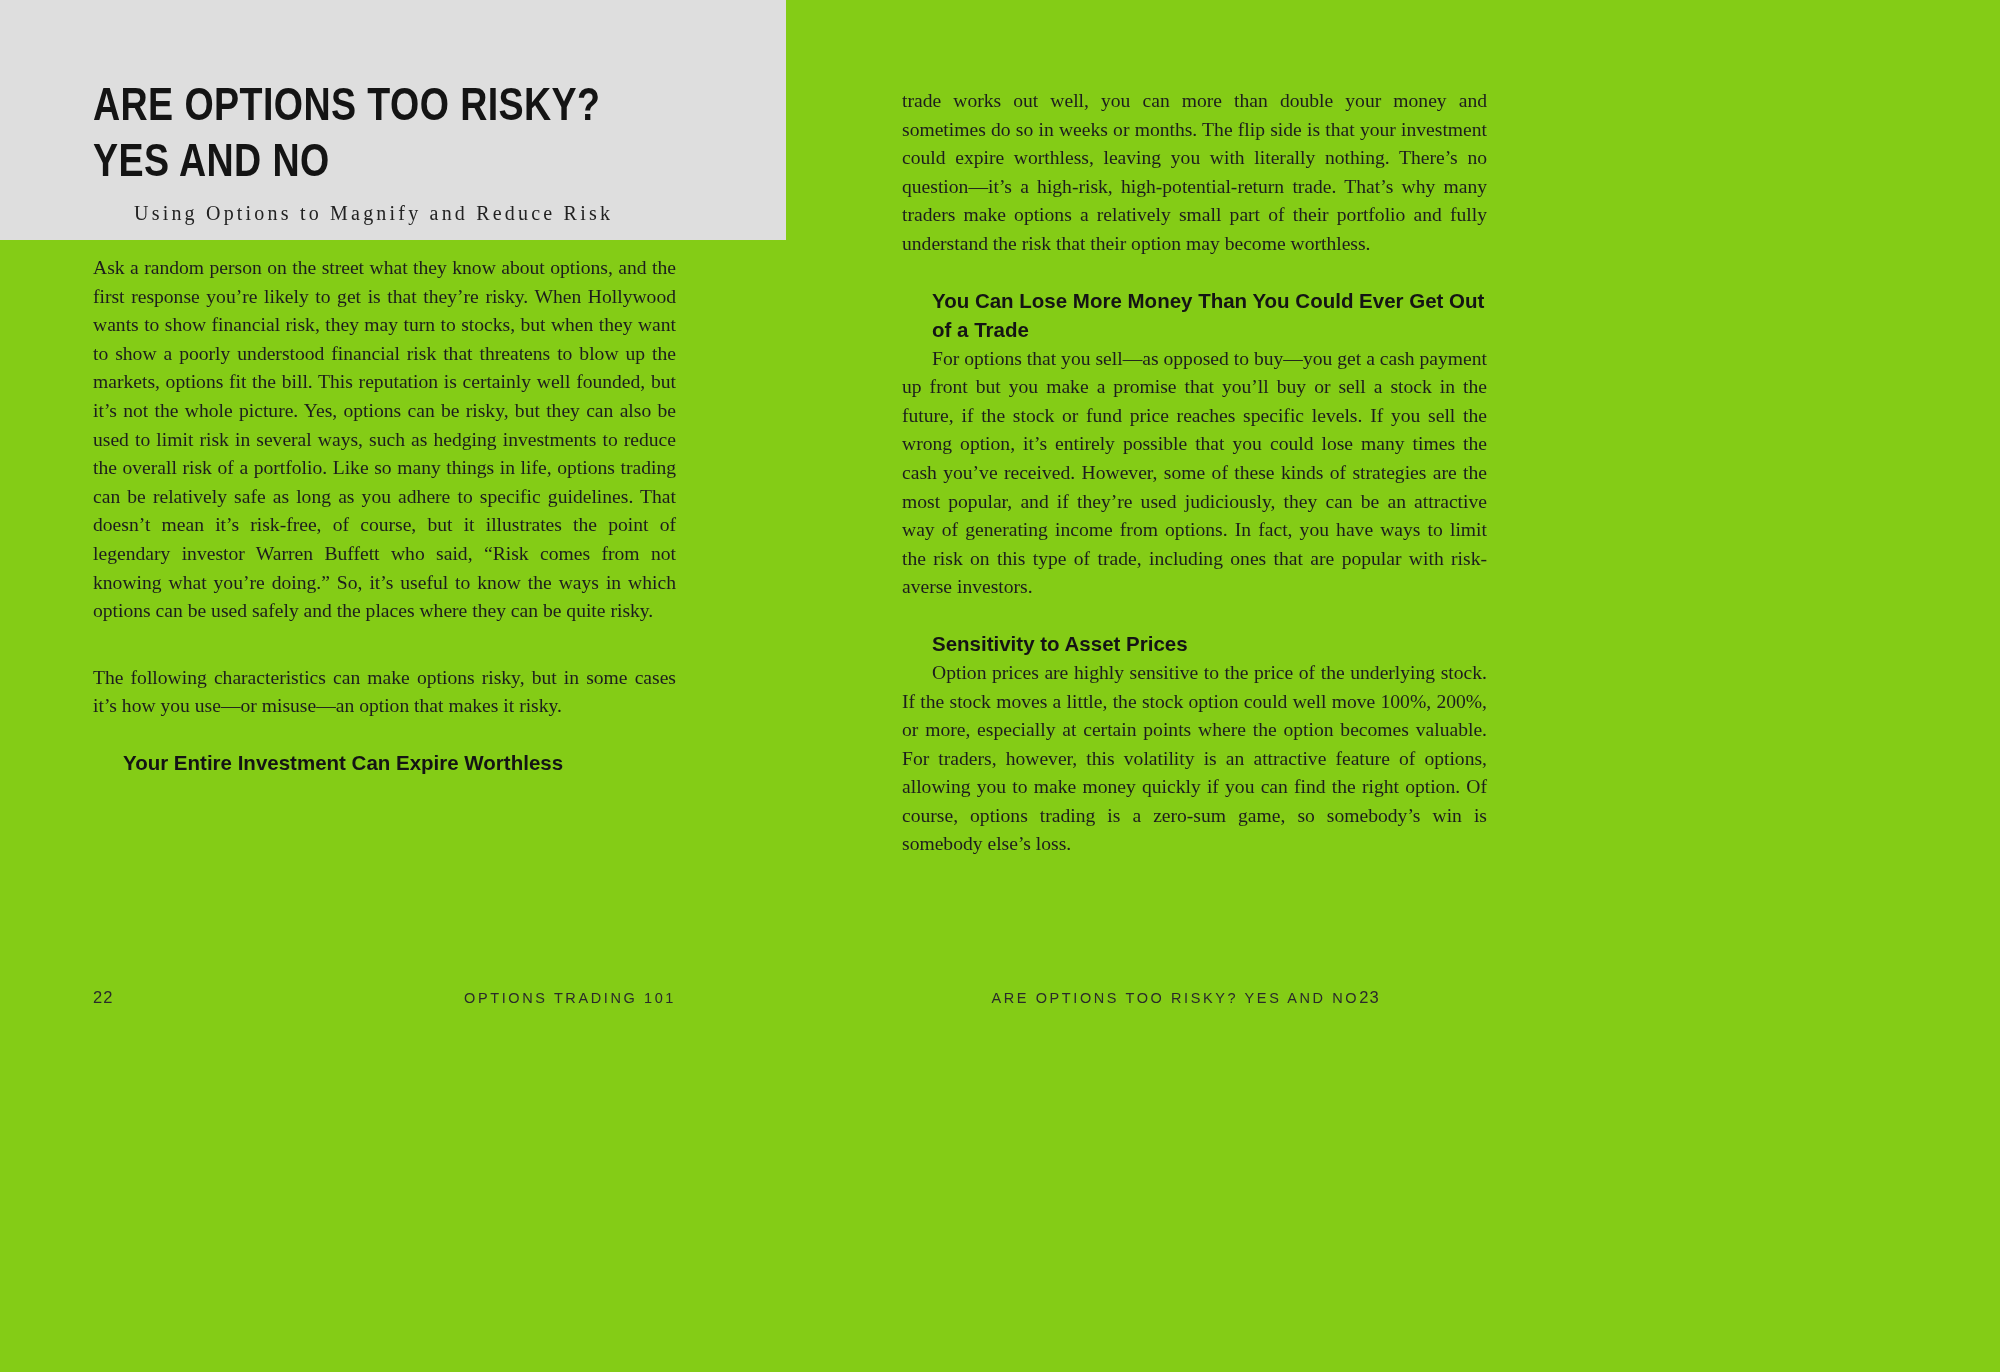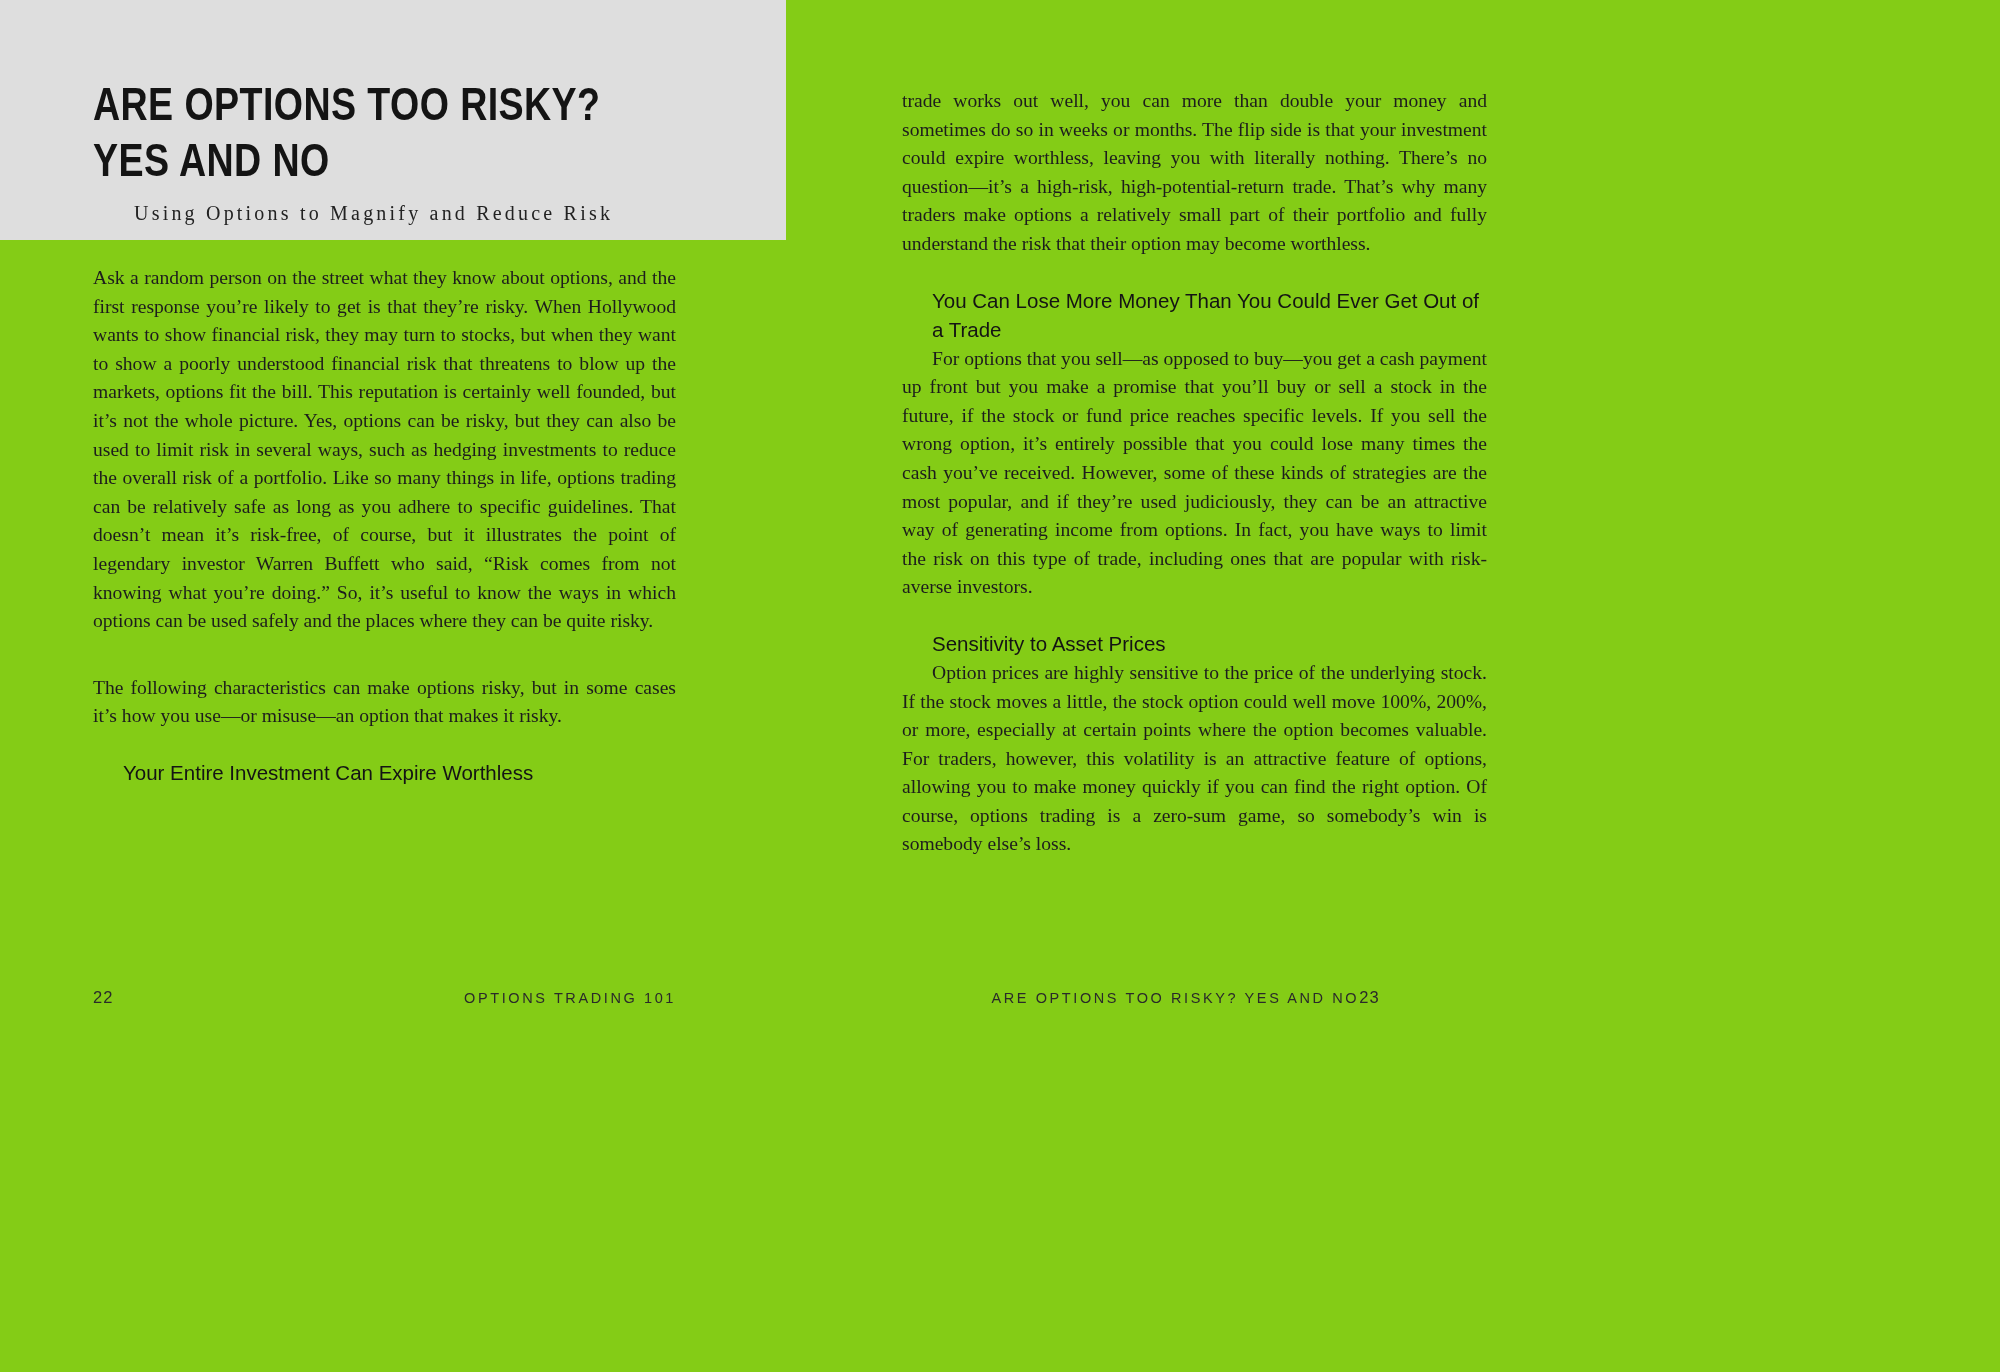--- a/index.html
+++ b/index.html
@@ -56,21 +56,21 @@
   .col {
     position: absolute;
     width: 583px;
     font-size: 19.6px;
     line-height: 28.6px;
     text-align: justify;
     color: #1d1d1d;
   }
   .col-left {
     left: 93px;
-    top: 264px;
+    top: 254px;
   }
   .col-right {
     left: 890px;
     top: 87px;
     width: 585px;
     margin-left: 12px;
   }
   .col p {
     margin: 0;
   }
@@ -82,21 +82,21 @@
     text-align: center;
     margin: 52px 0 0 0;
     color: #141414;
     white-space: nowrap;
   }
   .section-intro {
     margin-top: 38px !important;
   }
   .sub-heading {
     font-family: "Liberation Sans", sans-serif;
-    font-weight: normal;
+    font-weight: bold;
     font-size: 20.5px;
     line-height: 29px;
     margin: 27px 0 1px 30px !important;
     text-align: left;
     color: #141414;
   }
   .indent-para {
     text-indent: 30px;
   }
   

